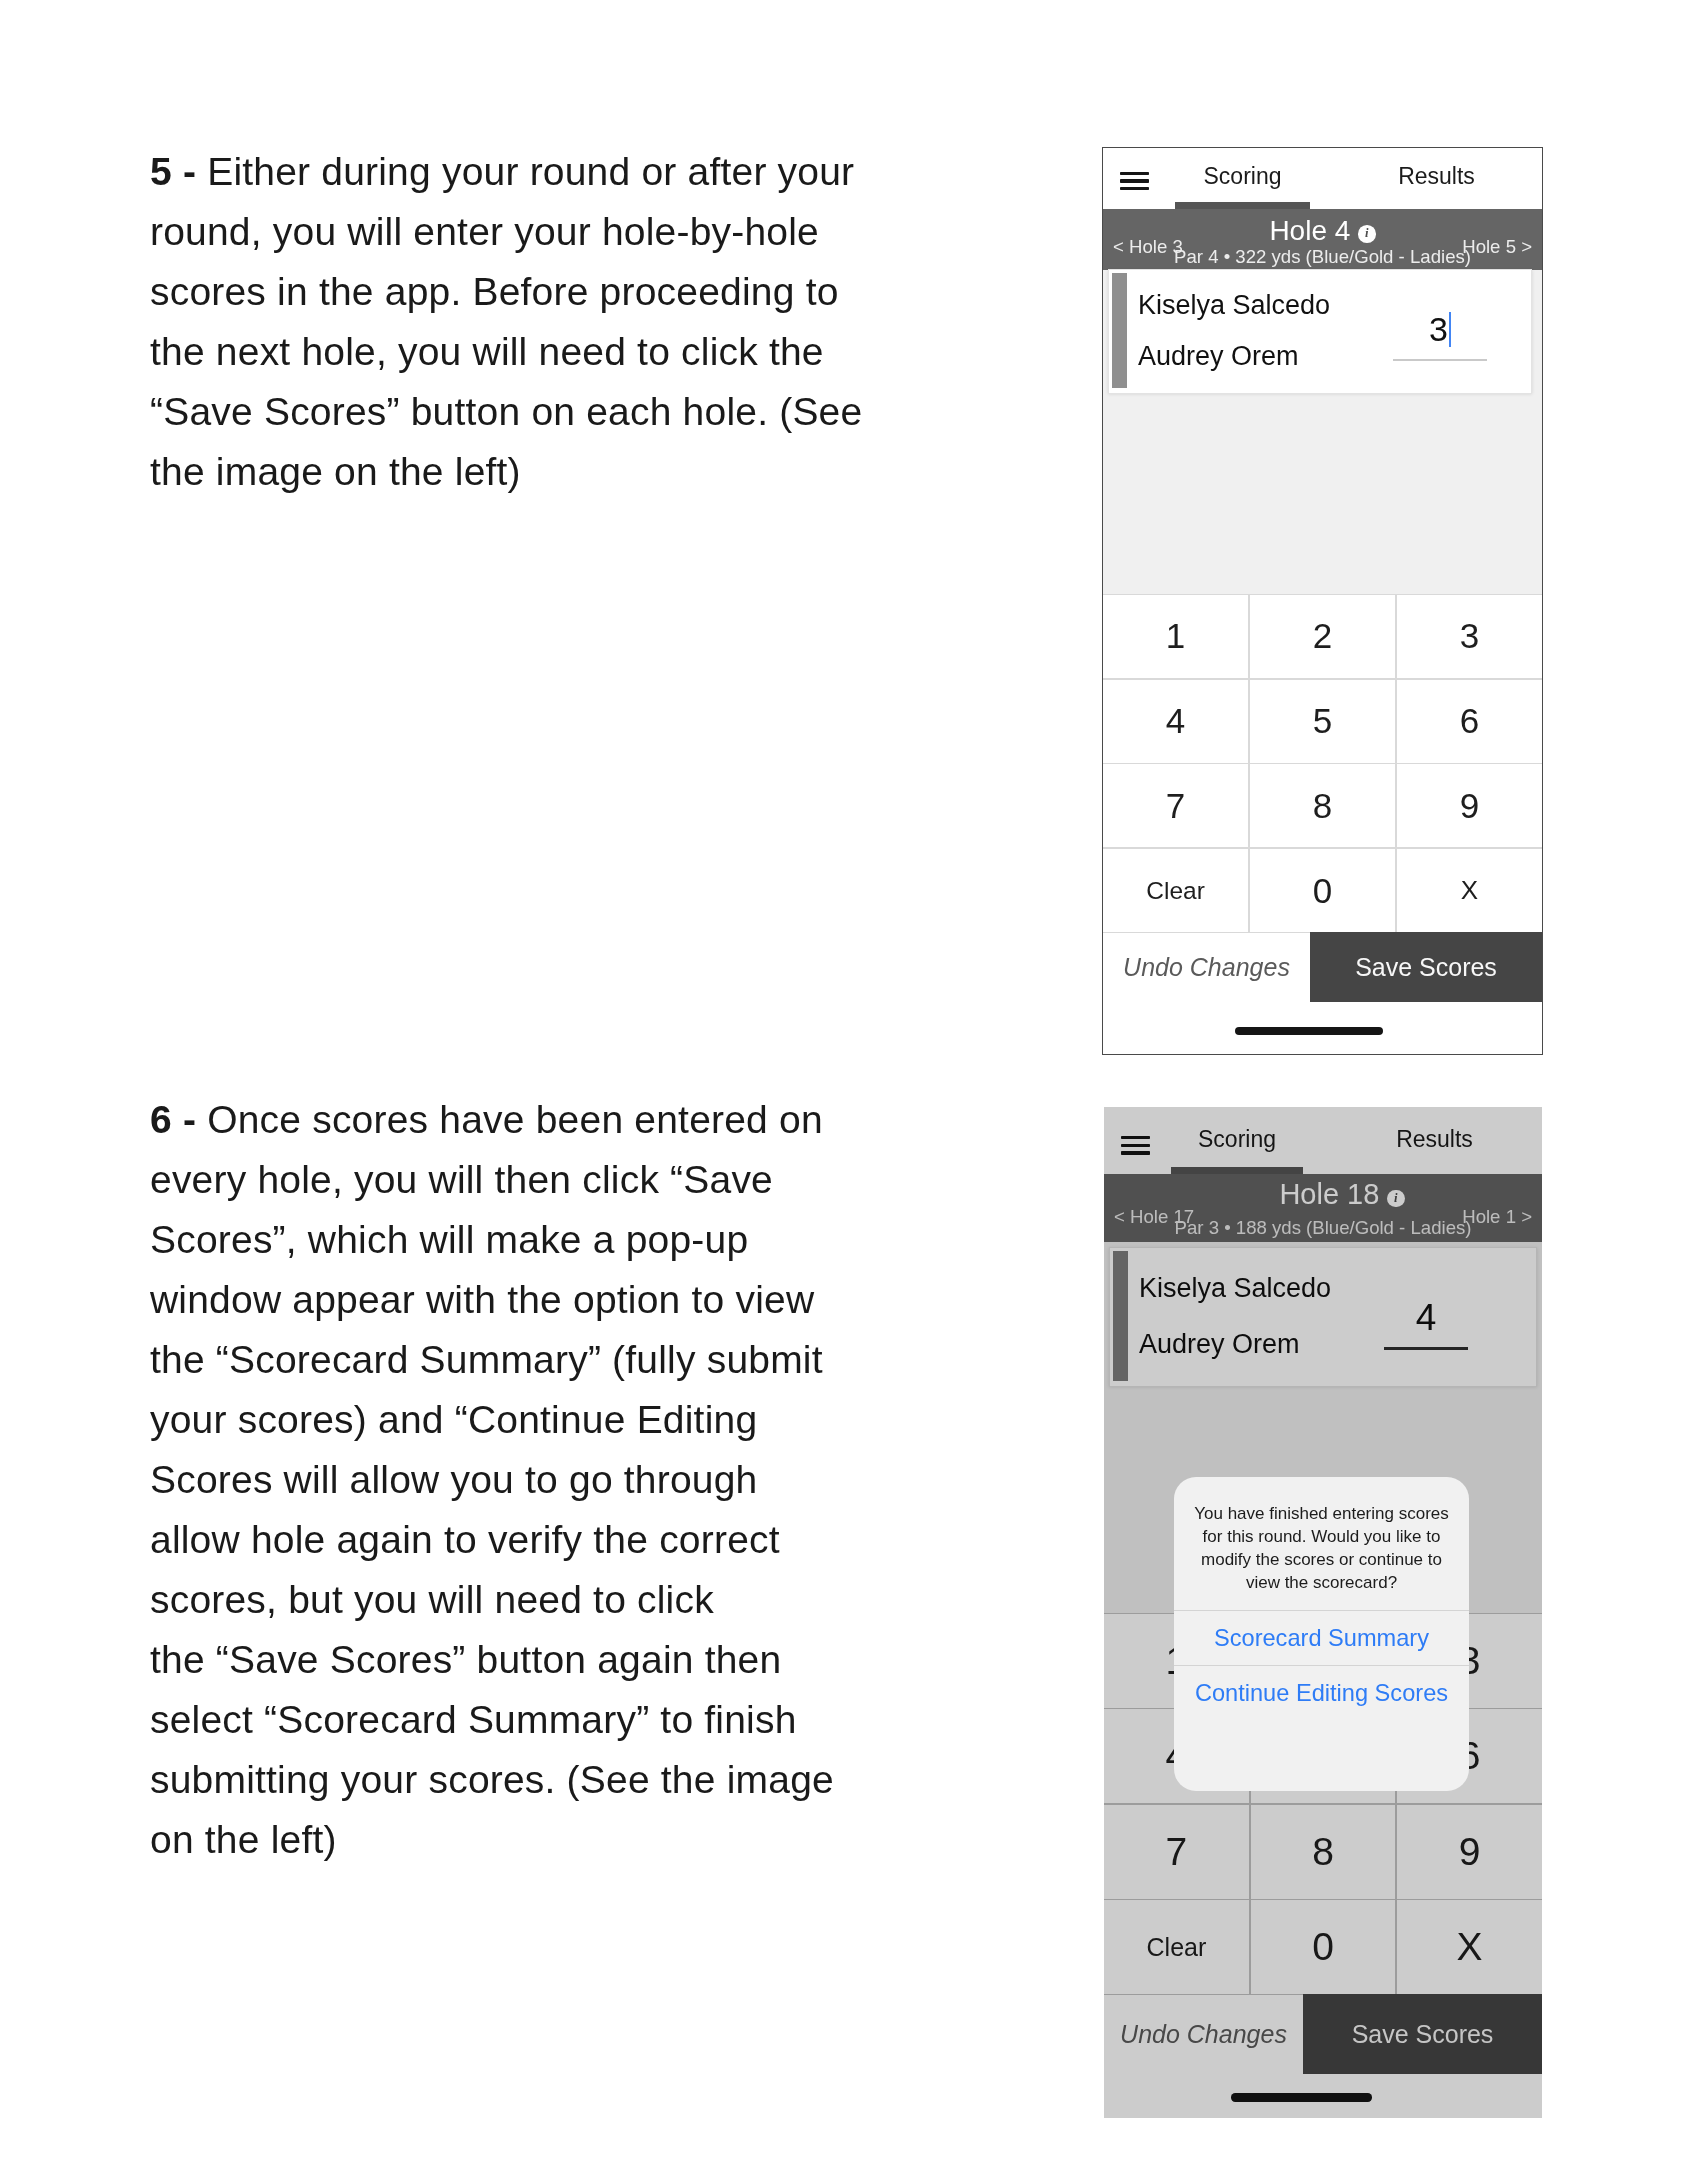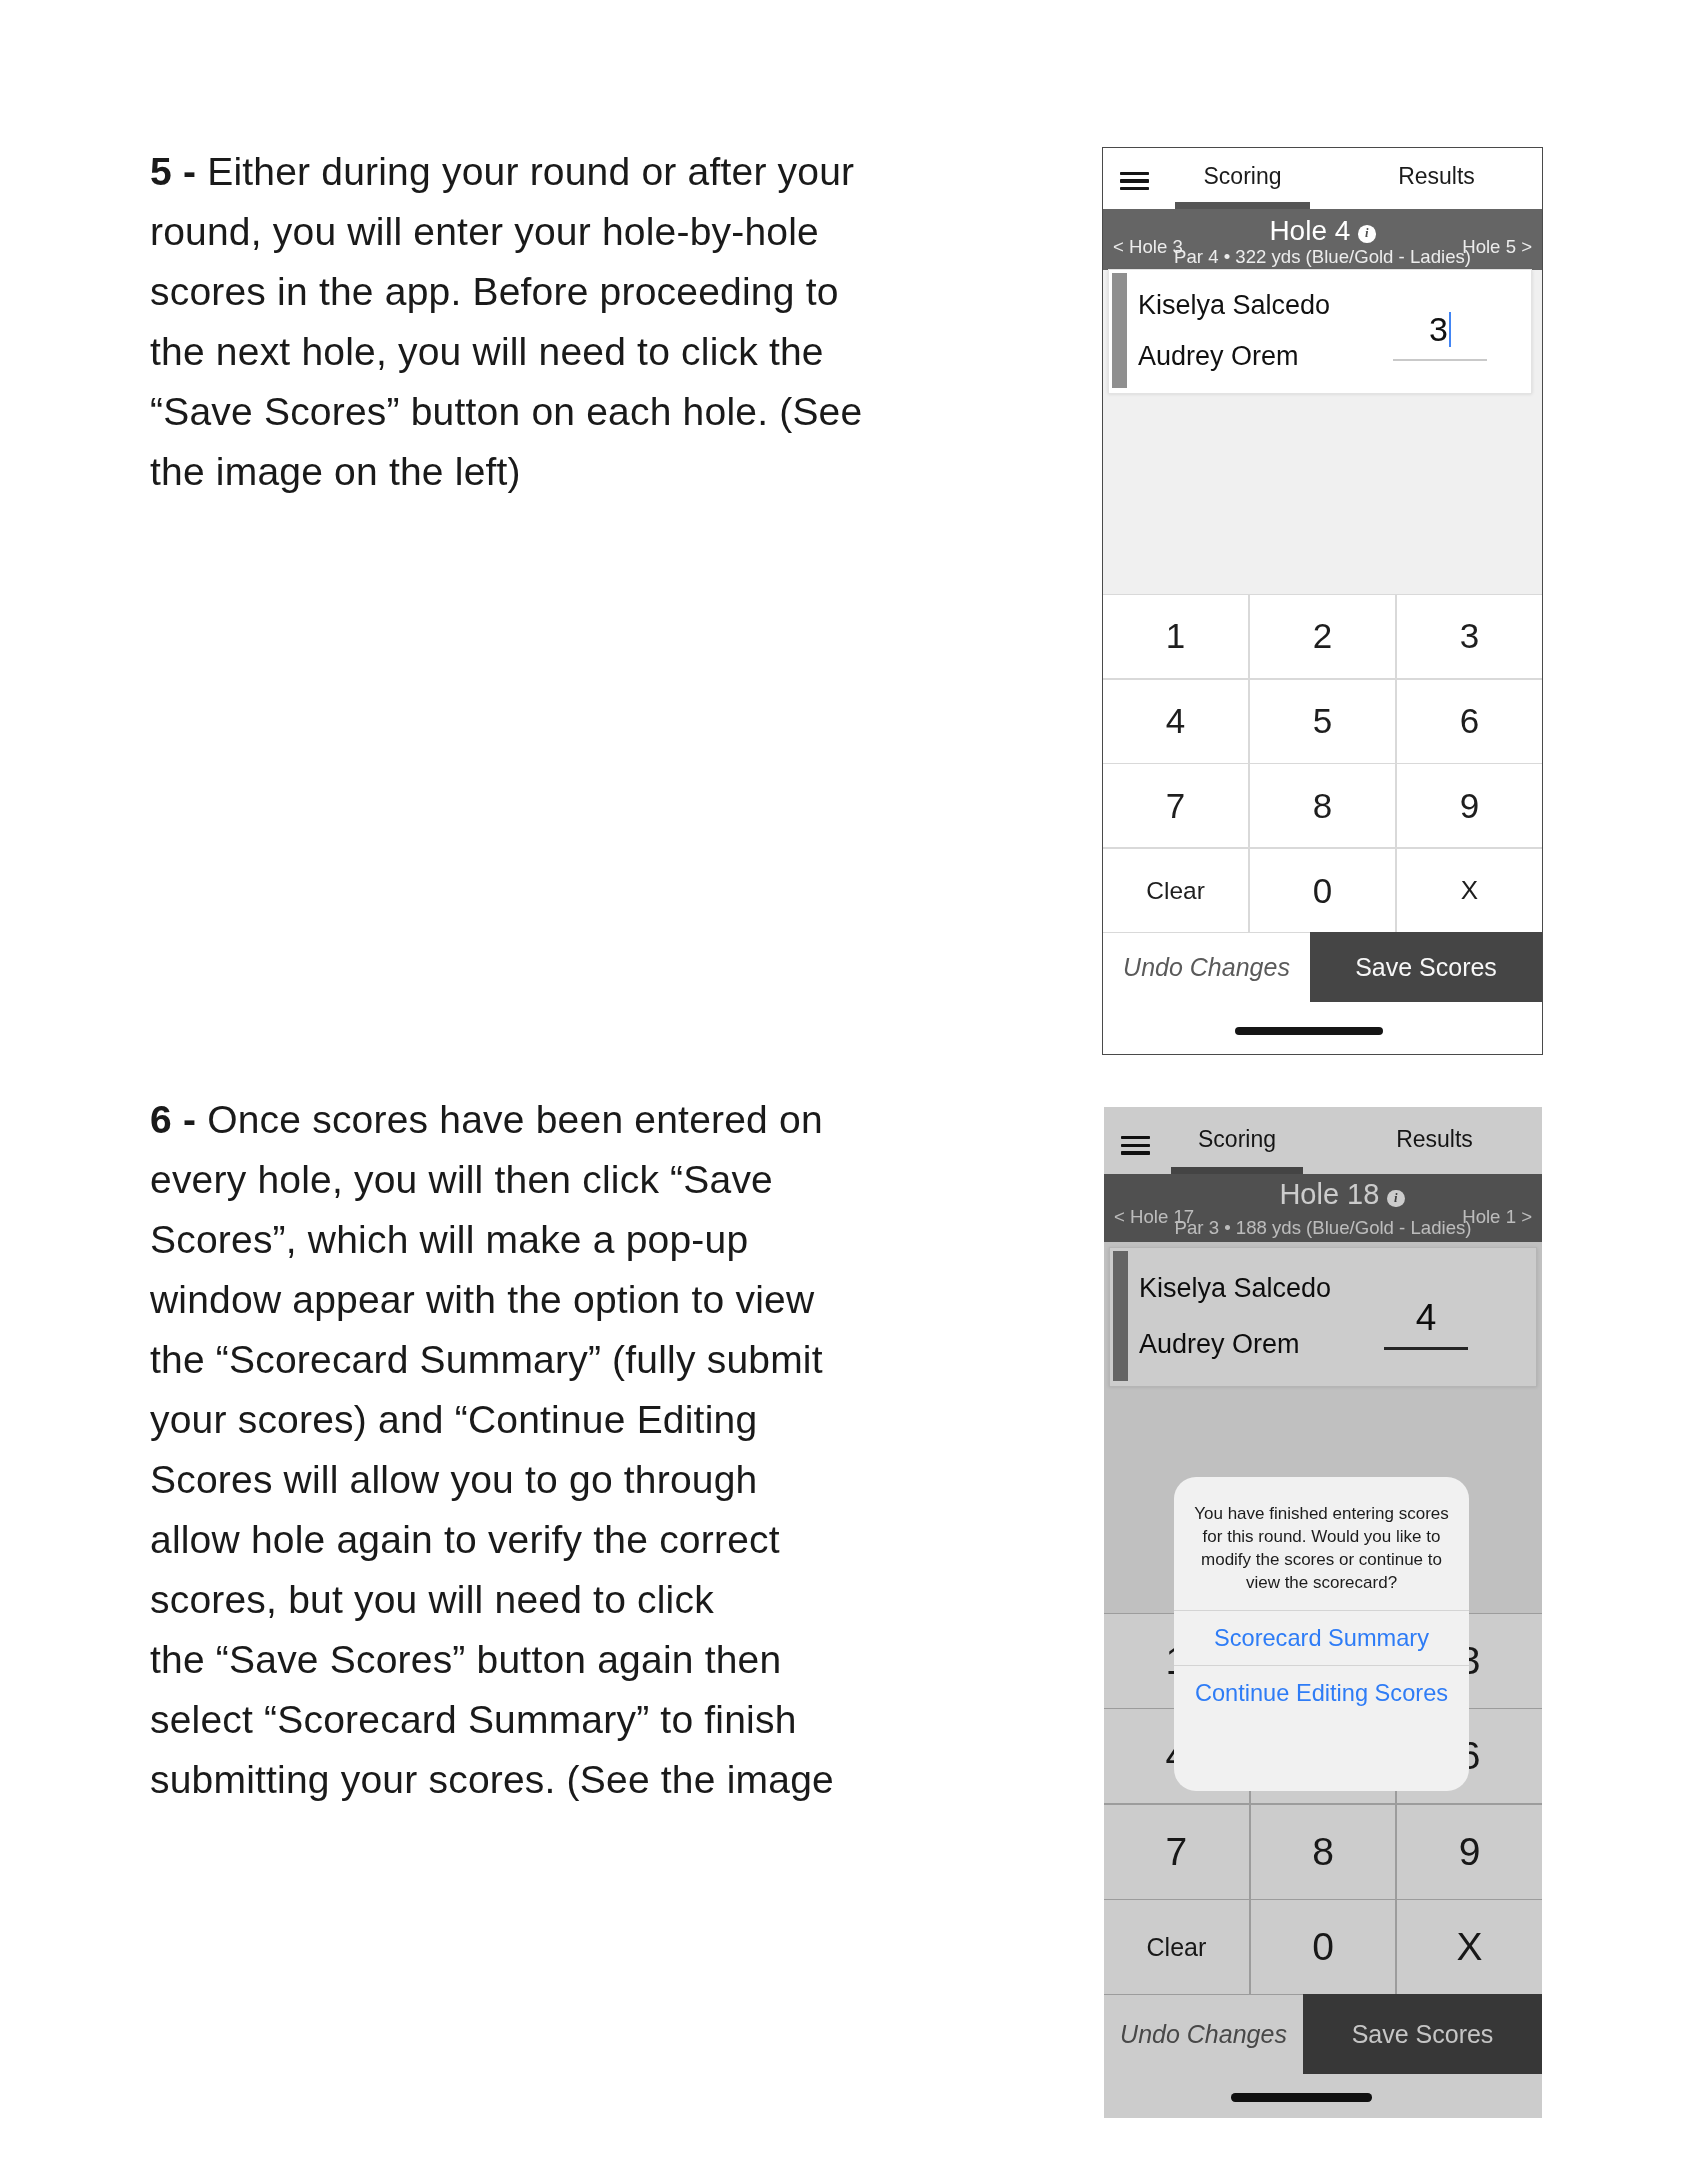--- a/index.html
+++ b/index.html
@@ -142,20 +142,21 @@
         <div class="line">Scores”, which will make a pop-up</div>
         <div class="line">window appear with the option to view</div>
         <div class="line">the “Scorecard Summary” (fully submit</div>
         <div class="line">your scores) and “Continue Editing</div>
         <div class="line">Scores will allow you to go through</div>
         <div class="line">allow hole again to verify the correct</div>
         <div class="line">scores, but you will need to click</div>
         <div class="line">the “Save Scores” button again then</div>
         <div class="line">select “Scorecard Summary” to finish</div>
         <div class="line">submitting your scores. (See the image</div>
+        <div class="line">on the left)</div>
       </div>
   </section>
 
   <div class="phone" id="phone1">
     <div class="p-header">
       <div class="hamburger">
         <div class="bar"></div>
         <div class="bar"></div>
         <div class="bar"></div>
       </div>

